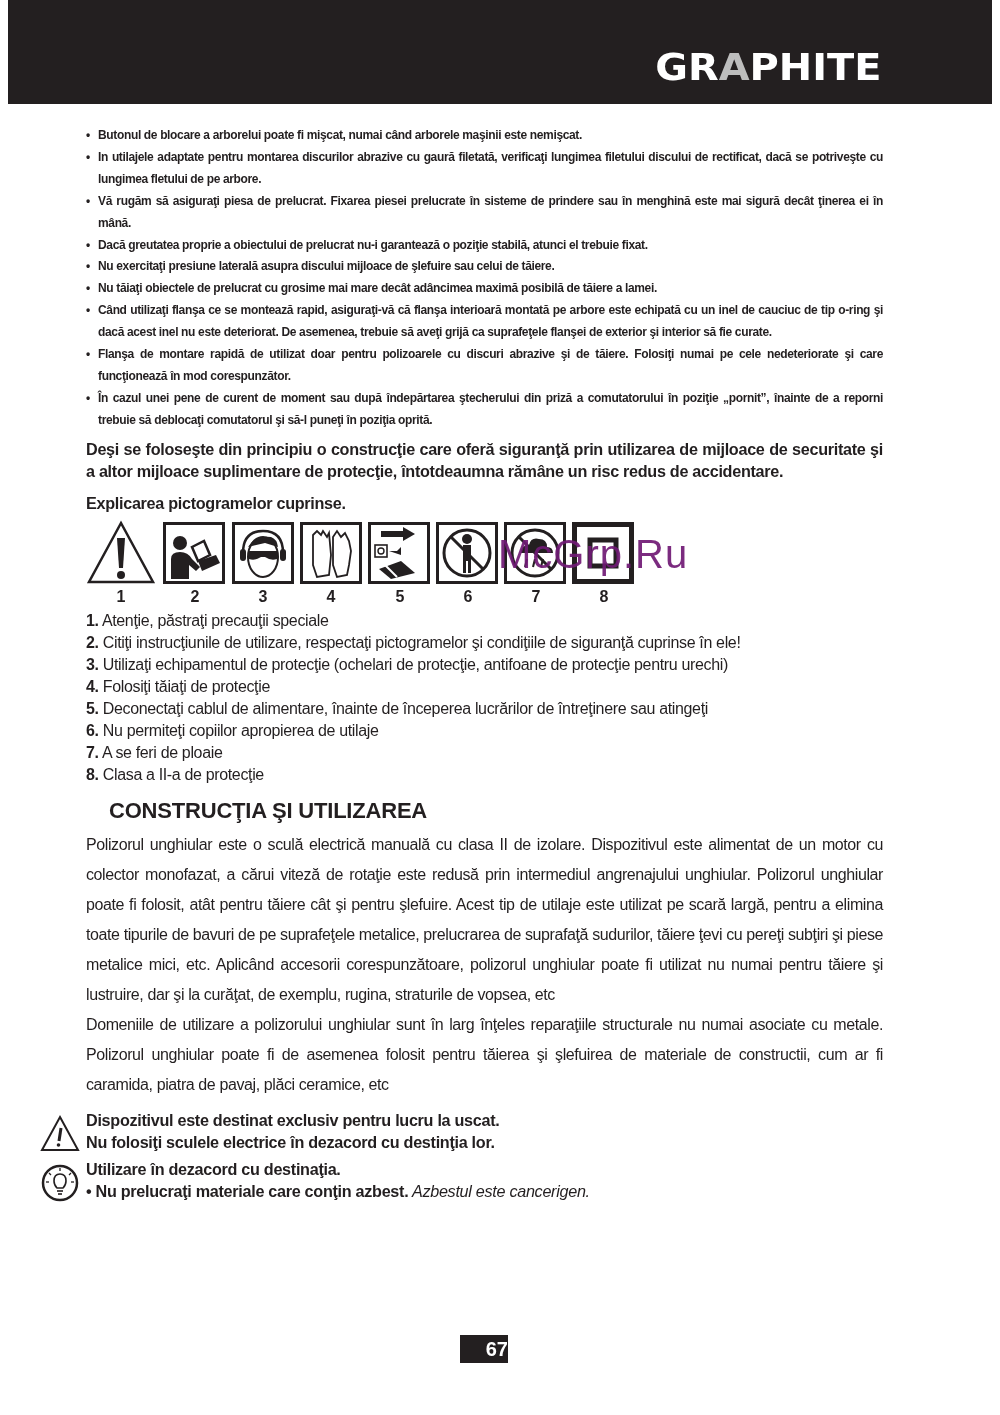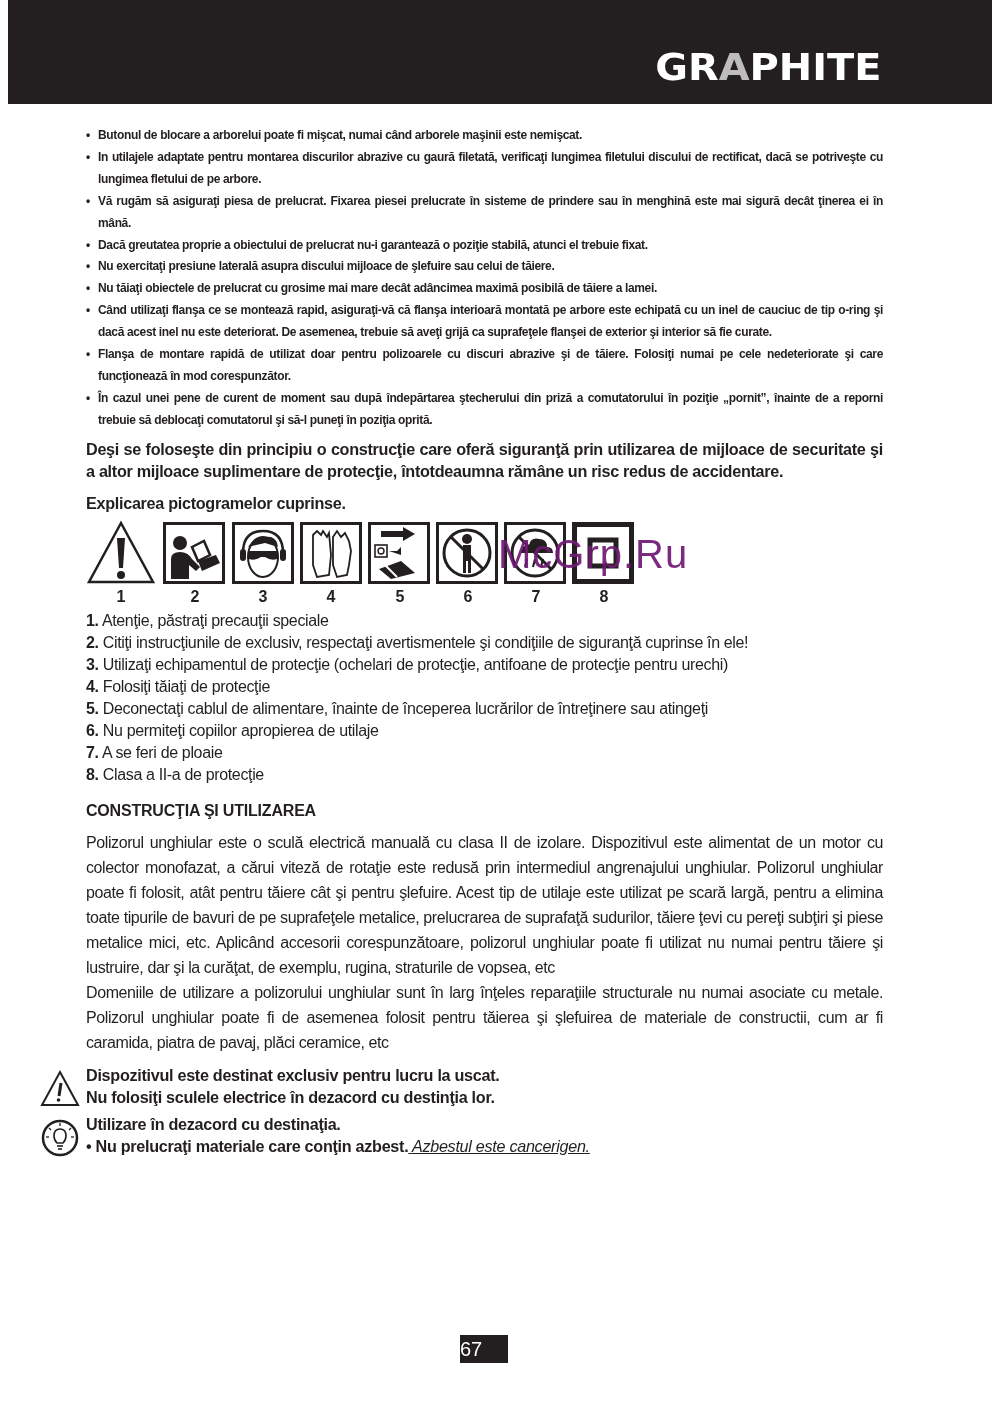--- a/index.html
+++ b/index.html
@@ -16,29 +16,29 @@
   .bul::before { content: "\2022"; position: absolute; left: 0; top: 0; }
   .para-b { font-weight: bold; font-size: 16.2px; line-height: 21.9px; text-align: justify; letter-spacing: -0.3px; margin-top: 7px; }
   .pictos { position: relative; height: 92px; margin-top: 4px; }
   .picto { position: absolute; top: 4px; width: 62px; height: 62px; border: 3px solid #231f20; box-sizing: border-box; background:#fff; }
   .picto svg { width: 100%; height: 100%; display: block; }
   .pnum { position: absolute; top: 70px; width: 64px; text-align: center; font-weight: bold; font-size: 16px; }
   .watermark { position: absolute; left: 412px; top: 14px; color: #701a75; font-size: 40px; 
                font-family: "Liberation Sans", sans-serif; opacity: 0.92; letter-spacing: 1px; }
   .legend-item { font-size: 16px; line-height: 21.9px; letter-spacing: -0.35px; }
   .legend-item b { font-weight: bold; }
-  .section-title { font-weight: bold; font-size: 16px; margin-top: 14px; line-height: 22px; letter-spacing: -0.2px; }
-  .body-text { font-size: 16px; line-height: 25px; text-align: justify; margin-top: 8px; letter-spacing: -0.4px; }
+  .section-title { font-weight: bold; font-size: 22px; margin-top: 14px; line-height: 22px; letter-spacing: -0.2px; margin-left: 23px; }
+  .body-text { font-size: 16px; line-height: 30px; text-align: justify; margin-top: 8px; letter-spacing: -0.4px; }
   .body-text p { margin: 0; }
   .note-row { position: relative; padding-left: 0; margin-top: 8px; }
   .note-icon { position: absolute; left: -48px; top: 2px; width: 40px; height: 40px; }
   .note-line { font-weight: bold; font-size: 16.2px; line-height: 21.9px; letter-spacing: -0.3px; }
-  .note-line i { font-weight: normal; font-style: italic; text-decoration: underline; }
+  .note-line i { font-weight: normal; font-style: italic; }
   .page-num { position: absolute; left: 460px; top: 1335px; width: 48px; height: 28px; background: #231f20; color: #fff;
-              font-weight: normal; font-size: 20px; text-align: left; line-height: 28px; }
+              font-weight: bold; font-size: 20px; text-align: right; line-height: 28px; }
 </style>
 </head>
 <body>
 
 <div class="header">
   <div class="logo"><span>GR</span><span class="slash">A</span><span>PHITE</span></div>
 </div>
 
 <div class="content">
   <div>
@@ -140,21 +140,21 @@
     <div class="pnum" style="left:145px">3</div>
     <div class="pnum" style="left:213px">4</div>
     <div class="pnum" style="left:282px">5</div>
     <div class="pnum" style="left:350px">6</div>
     <div class="pnum" style="left:418px">7</div>
     <div class="pnum" style="left:486px">8</div>
   </div>
 
   <div>
     <div class="legend-item"><b>1</b><b>.</b> <span>Atenţie, păstraţi precauţii speciale</span></div>
-    <div class="legend-item"><b>2</b><b>.</b> <span>Citiţi instrucţiunile de exclusiv, respectaţi avertismentele şi condiţiile de siguranţă cuprinse în ele!</span></div>
+    <div class="legend-item"><b>2</b><b>.</b> <span>Citiţi instrucţiunile de utilizare, respectaţi pictogramelor şi condiţiile de siguranţă cuprinse în ele!</span></div>
     <div class="legend-item"><b>3</b><b>.</b> <span>Utilizaţi echipamentul de protecţie (ochelari de protecţie, antifoane de protecţie pentru urechi)</span></div>
     <div class="legend-item"><b>4</b><b>.</b> <span>Folosiţi tăiaţi de protecţie</span></div>
     <div class="legend-item"><b>5</b><b>.</b> <span>Deconectaţi cablul de alimentare, înainte de începerea lucrărilor de întreţinere sau atingeţi</span></div>
     <div class="legend-item"><b>6</b><b>.</b> <span>Nu permiteţi copiilor apropierea de utilaje</span></div>
     <div class="legend-item"><b>7</b><b>.</b> <span>A se feri de ploaie</span></div>
     <div class="legend-item"><b>8</b><b>.</b> <span>Clasa a II-a de protecţie</span></div>
   </div>
 
   <div class="section-title">CONSTRUCŢIA ŞI UTILIZAREA</div>
   <div class="body-text">

